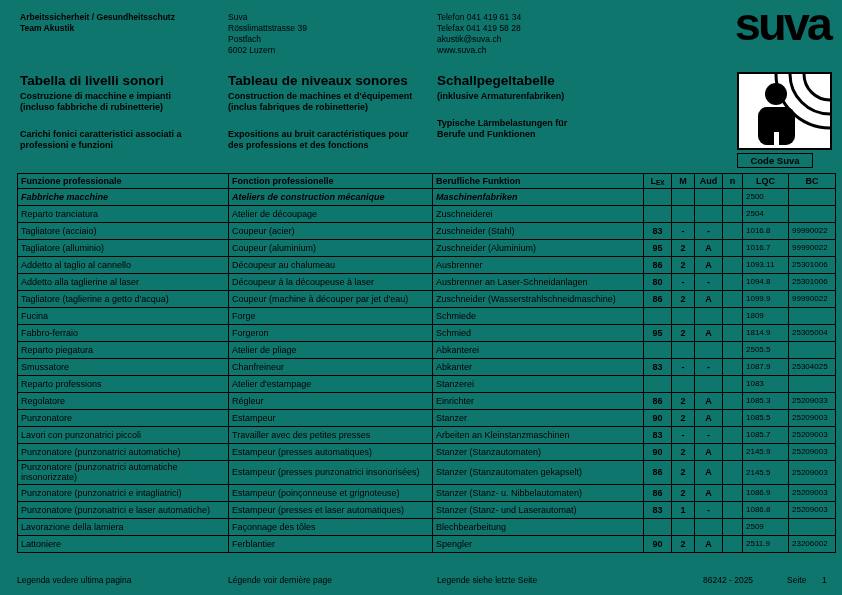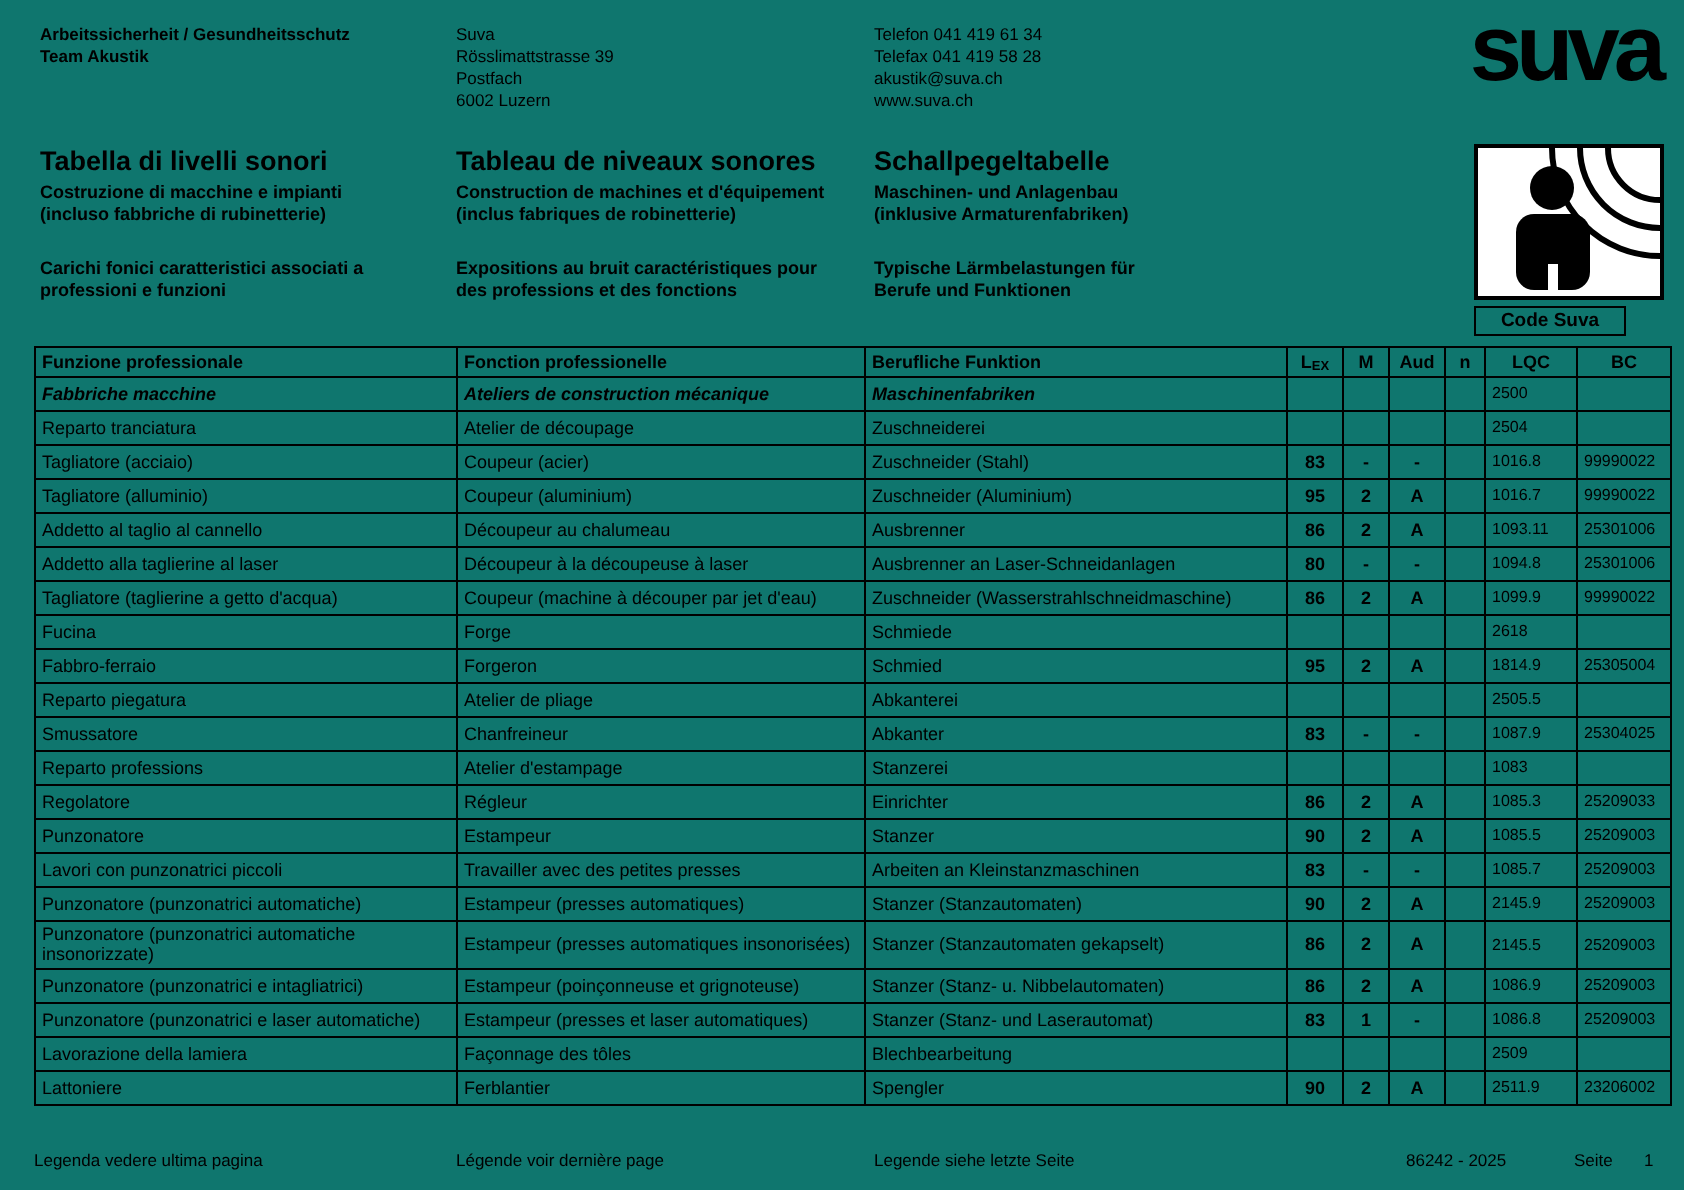--- a/index.html
+++ b/index.html
@@ -80,21 +80,20 @@
     <div class="doc-title">Tableau de niveaux sonores</div>
     <div class="doc-sub">Construction de machines et d'équipement</div>
     <div class="doc-sub">(inclus fabriques de robinetterie)</div>
     <div class="doc-caption-wrap">
       <div class="doc-caption">Expositions au bruit caractéristiques pour</div>
       <div class="doc-caption">des professions et des fonctions</div>
     </div>
   </div>
   <div class="title-col tc-de">
     <div class="doc-title">Schallpegeltabelle</div>
-    <div class="doc-sub">Maschinen- und Anlagenbau</div>
     <div class="doc-sub">(inklusive Armaturenfabriken)</div>
     <div class="doc-caption-wrap">
       <div class="doc-caption">Typische Lärmbelastungen für</div>
       <div class="doc-caption">Berufe und Funktionen</div>
     </div>
   </div>
 
   <div class="noise-box">
     <svg width="91" height="74" viewBox="0 0 91 74">
       <circle cx="37" cy="20" r="11" fill="#000"></circle>
@@ -213,21 +212,21 @@
           <td class="c-bc">99990022</td>
         </tr>
         <tr class="r-bold">
           <td class="c-it">Fucina</td>
           <td class="c-fr">Forge</td>
           <td class="c-de">Schmiede</td>
           <td class="c-lex"></td>
           <td class="c-m"></td>
           <td class="c-aud"></td>
           <td class="c-n"></td>
-          <td class="c-lqc">2618</td>
+          <td class="c-lqc">1809</td>
           <td class="c-bc"></td>
         </tr>
         <tr>
           <td class="c-it">Fabbro-ferraio</td>
           <td class="c-fr">Forgeron</td>
           <td class="c-de">Schmied</td>
           <td class="c-lex">95</td>
           <td class="c-m">2</td>
           <td class="c-aud">A</td>
           <td class="c-n"></td>
@@ -306,21 +305,21 @@
           <td class="c-de">Stanzer (Stanzautomaten)</td>
           <td class="c-lex">90</td>
           <td class="c-m">2</td>
           <td class="c-aud">A</td>
           <td class="c-n"></td>
           <td class="c-lqc">2145.9</td>
           <td class="c-bc">25209003</td>
         </tr>
         <tr>
           <td class="c-it">Punzonatore (punzonatrici automatiche insonorizzate)</td>
-          <td class="c-fr">Estampeur (presses automatiques insonorisées)</td>
+          <td class="c-fr">Estampeur (presses punzonatrici insonorisées)</td>
           <td class="c-de">Stanzer (Stanzautomaten gekapselt)</td>
           <td class="c-lex">86</td>
           <td class="c-m">2</td>
           <td class="c-aud">A</td>
           <td class="c-n"></td>
           <td class="c-lqc">2145.5</td>
           <td class="c-bc">25209003</td>
         </tr>
         <tr>
           <td class="c-it">Punzonatore (punzonatrici e intagliatrici)</td>

